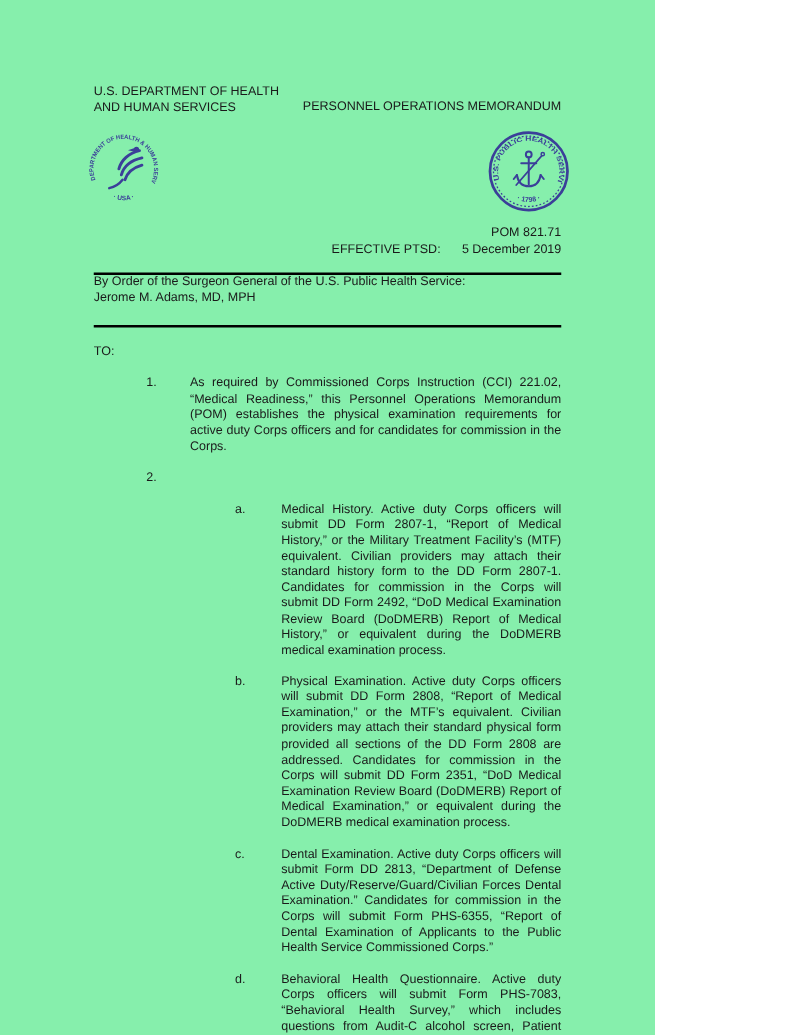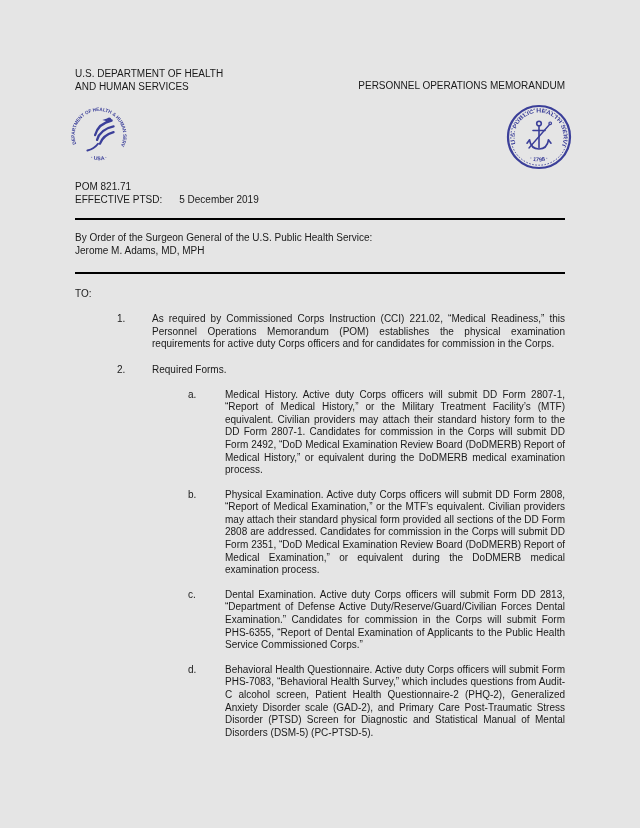--- a/index.html
+++ b/index.html
@@ -3,51 +3,51 @@
 <meta charset="utf-8">
 <style>
   :root {
     --text: #1a1a1a;
     --rule: #000000;
     --seal: #3b3f99;
   }
   * { margin: 0; padding: 0; box-sizing: border-box; }
   html, body { width: 640px; height: 828px; background: #ffffff; overflow: hidden; }
   .page {
-    width: 640px; height: 828px;
+    width: 524px; height: 828px;
     padding: 68px 75px 0 75px;
     font-family: "Liberation Sans", "DejaVu Sans", sans-serif;
     font-size: 10px;
     line-height: 12.6px;
     color: var(--text, #1a1a1a);
-    background: #e5e5e5;
+    background: #86efac;
   }
   .header { display: flex; justify-content: space-between; align-items: flex-start; }
   .dept-block { text-align: left; }
   .doc-type { text-align: right; margin-top: 12px; }
 
   .seal-row {
     display: flex; justify-content: space-between; align-items: flex-start;
     margin-top: 11px; height: 66px;
   }
   .seal-hhs { width: 62px; height: 62px; margin-left: -7px; margin-top: 1px; }
   .seal-phs { width: 66px; height: 66px; margin-right: -7px; }
   .seal svg { display: block; width: 100%; height: 100%; }
   .ring-text { fill: var(--seal, #3b3f99); font-family: "Liberation Sans", sans-serif; font-weight: bold; }
   .seal-stroke { stroke: var(--seal, #3b3f99); fill: none; }
   .seal-fill { fill: var(--seal, #3b3f99); }
 
-  .pom-block { margin-top: 11px; }
+  .pom-block { margin-top: 11px; text-align: right; }
   .eff-value { margin-left: 17px; }
 
   .rule { height: 2px; background: var(--rule, #000); }
   .rule-1 { margin-top: 12px; }
   .rule-2 { margin-top: 14px; }
 
-  .by-order { margin-top: 12px; }
+  .by-order { }
   .signatory { }
 
   .addr-row { display: flex; margin-top: 13px; gap: 37px; }
   .addr-row.first { margin-top: 14px; }
   .addr-label { width: 77px; flex: none; }
   .addr-text { flex: 1; text-align: justify; }
 
   .item-row { display: flex; margin-top: 13px; }
   .item-num { width: 77px; flex: none; padding-left: 42px; }
   .item-text { flex: 1; text-align: justify; }
@@ -140,21 +140,20 @@
   <div class="addr-row first">
     <div class="addr-label">TO:</div>
   </div>
 
   <div class="item-row">
     <div class="item-num">1.</div>
     <div class="item-text">As required by Commissioned Corps Instruction (CCI) 221.02, “Medical Readiness,” this Personnel Operations Memorandum (POM) establishes the physical examination requirements for active duty Corps officers and for candidates for commission in the Corps.</div>
   </div>
   <div class="item-row">
     <div class="item-num">2.</div>
-    <div class="item-text">Required Forms.</div>
   </div>
 
   <div class="sub-row">
     <div class="sub-letter">a.</div>
     <div class="sub-text">Medical History. Active duty Corps officers will submit DD Form 2807-1, “Report of Medical History,” or the Military Treatment Facility’s (MTF) equivalent. Civilian providers may attach their standard history form to the DD Form 2807-1. Candidates for commission in the Corps will submit DD Form 2492, “DoD Medical Examination Review Board (DoDMERB) Report of Medical History,” or equivalent during the DoDMERB medical examination process.</div>
   </div>
   <div class="sub-row">
     <div class="sub-letter">b.</div>
     <div class="sub-text">Physical Examination. Active duty Corps officers will submit DD Form 2808, “Report of Medical Examination,” or the MTF’s equivalent. Civilian providers may attach their standard physical form provided all sections of the DD Form 2808 are addressed. Candidates for commission in the Corps will submit DD Form 2351, “DoD Medical Examination Review Board (DoDMERB) Report of Medical Examination,” or equivalent during the DoDMERB medical examination process.</div>
   </div>

